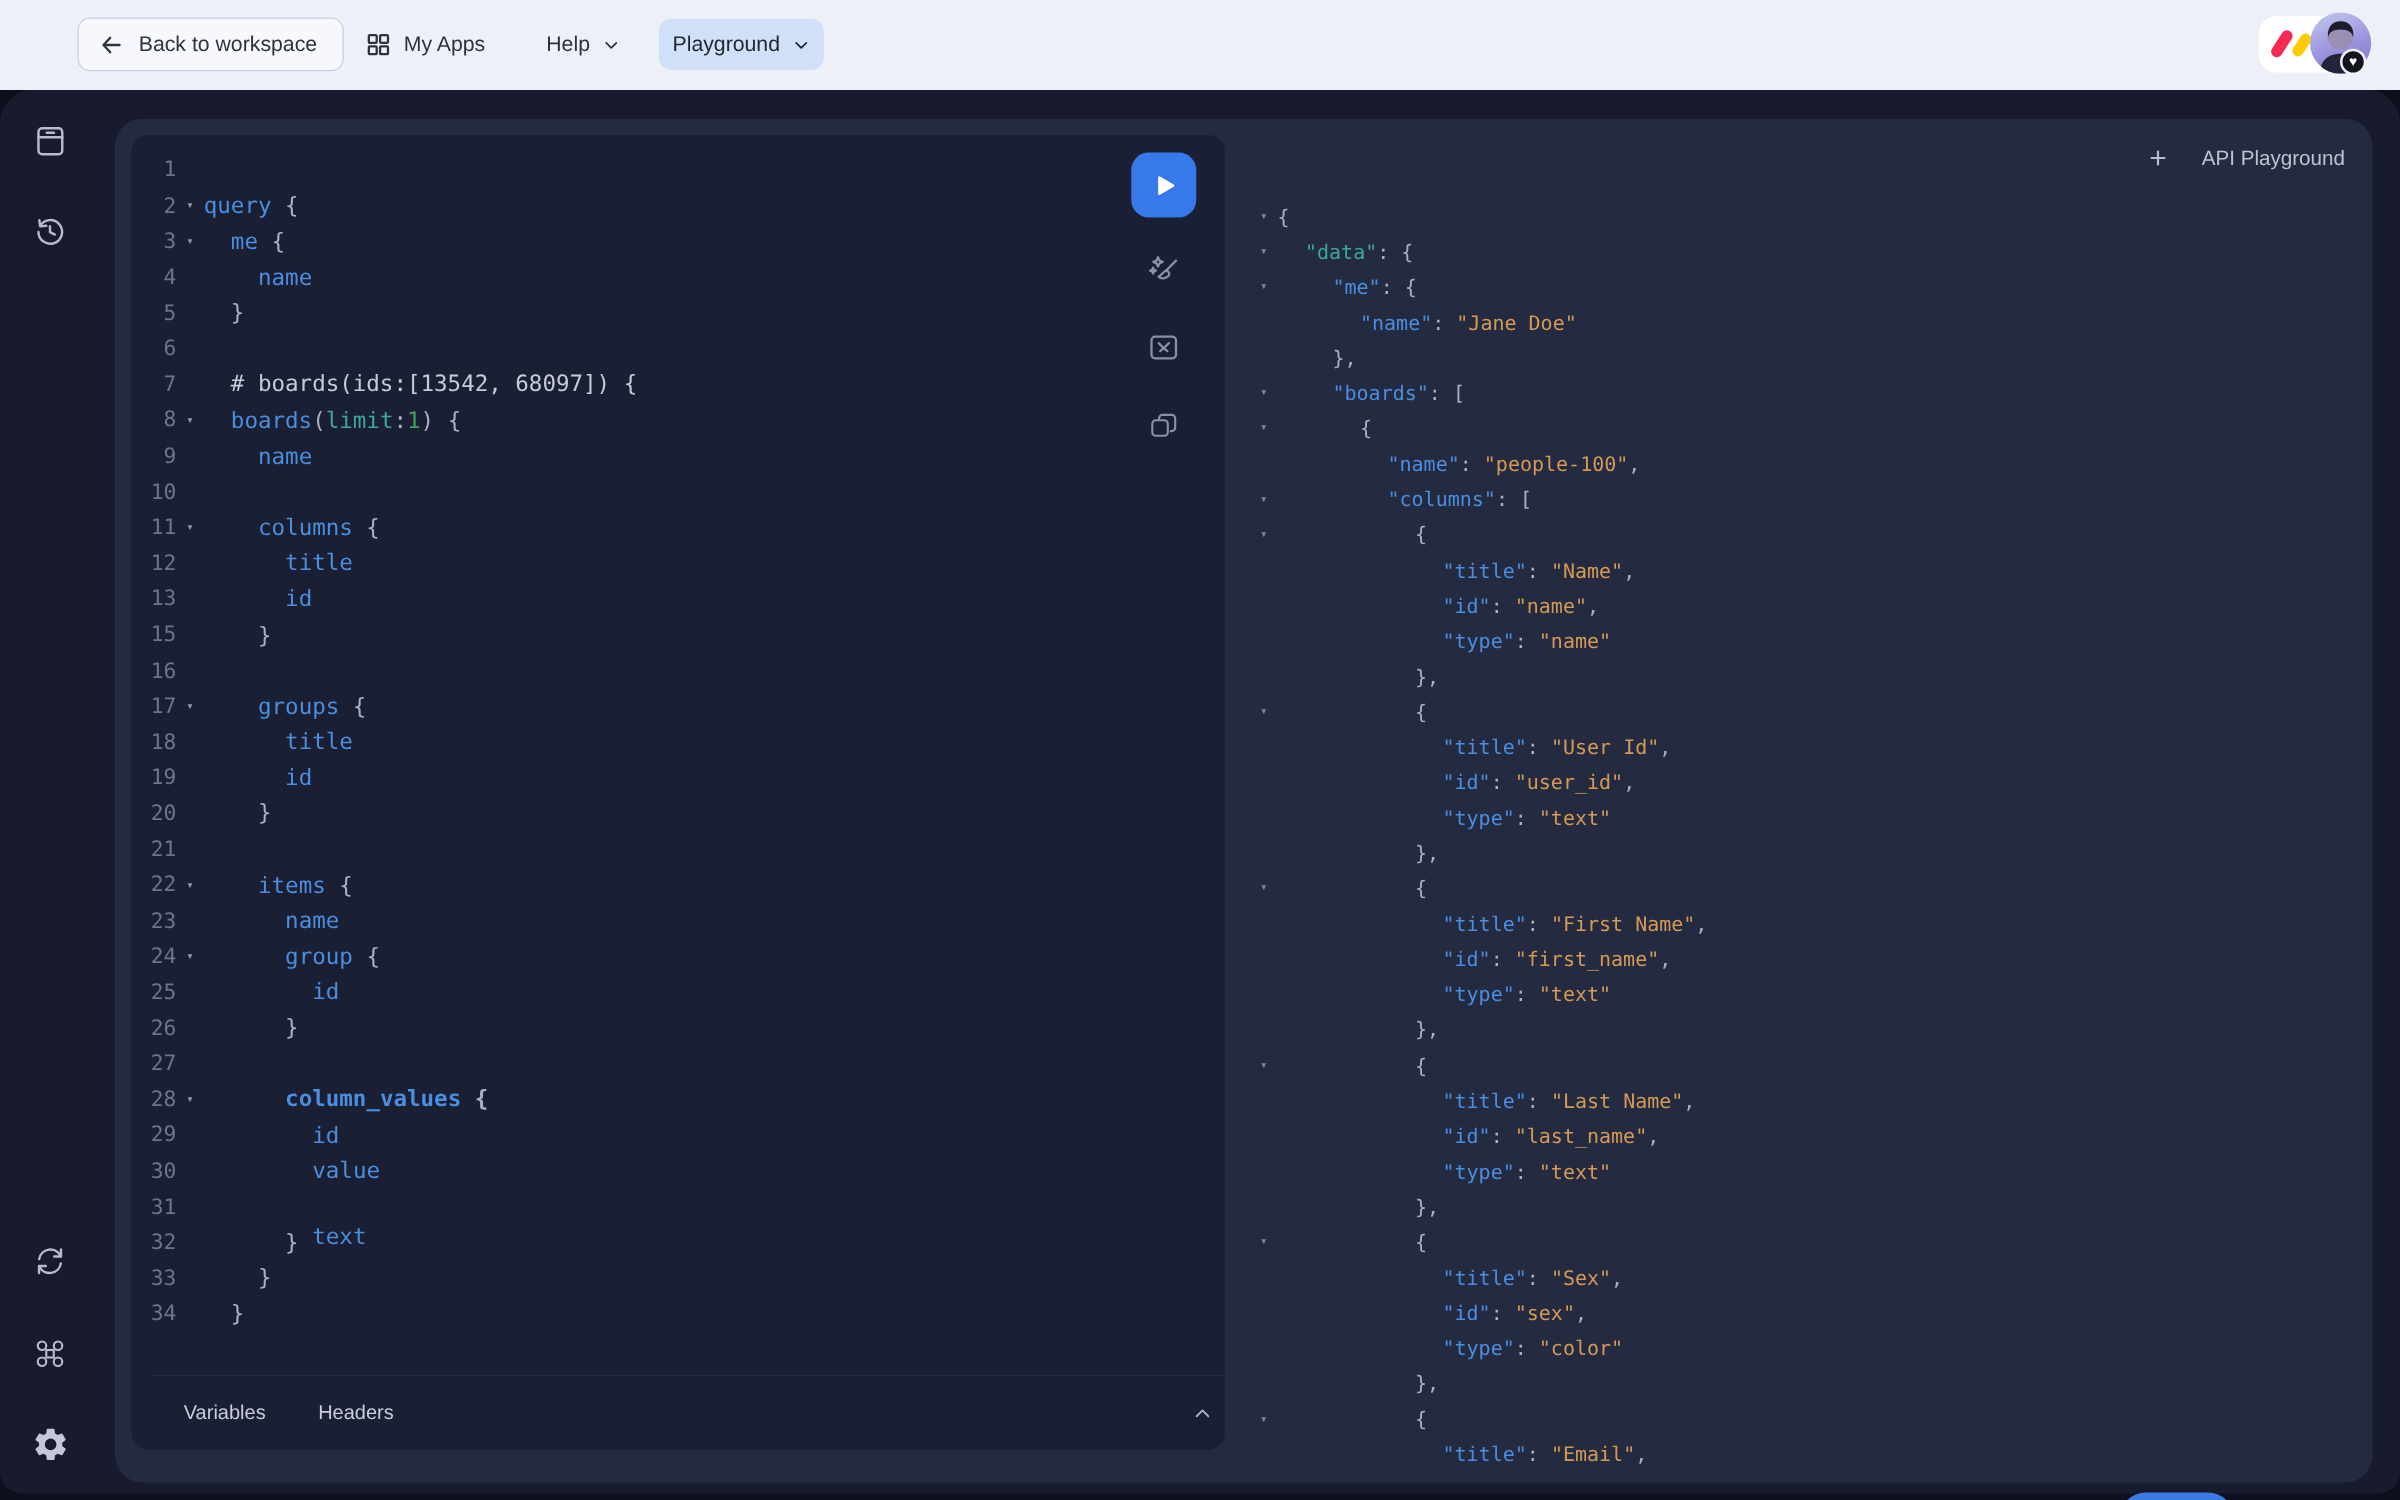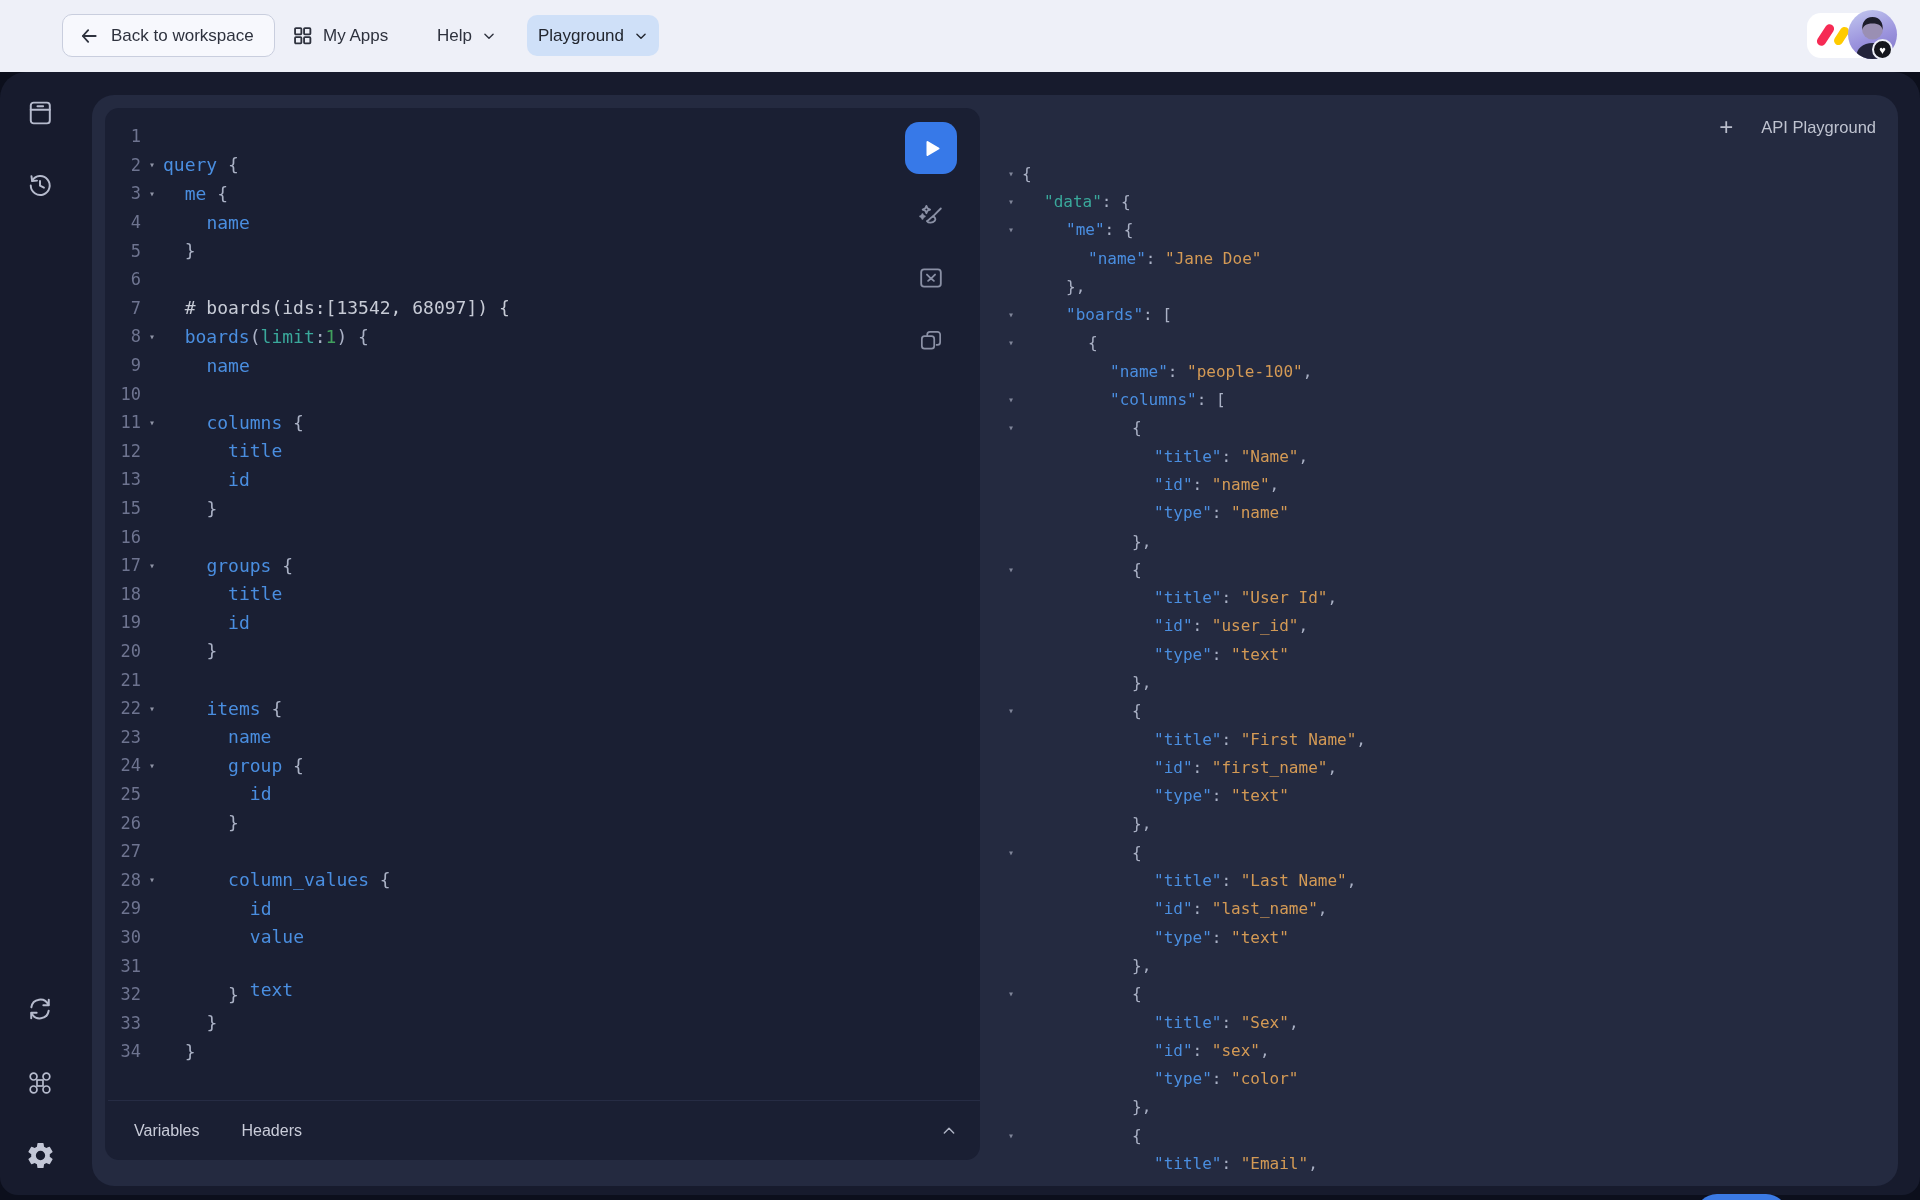--- a/index.html
+++ b/index.html
@@ -44,21 +44,21 @@
   .ed-code { white-space:pre; }
   .tk-kw { color:#4a8ee0; } .tk-p { color:#aab1c5; } .tk-cm { color:#c7cbd6; }
   .tk-arg { color:#3aa89b; } .tk-num { color:#41a15e; }
 
   
   .ed-toolbar { position:absolute; top:14px; right:23px; width:52px; }
   .run-btn { width:52px; height:52px; border-radius:14px; background:#3779e8; border:none; display:flex; align-items:center; justify-content:center; cursor:pointer; }
   .tool-btn { width:52px; height:40px; margin-top:22px; display:flex; align-items:center; justify-content:center; color:#8a90a5; cursor:pointer; background:none; border:none; }
 
   
-  .ed-footer { position:absolute; left:3px; bottom:0; width:875px; height:60px; border-top:1px solid #262c44; display:flex; align-items:center; padding:0 26px 0 14px; }
+  .ed-footer { position:absolute; left:16px; bottom:0; width:875px; height:60px; border-top:1px solid #262c44; display:flex; align-items:center; padding:0 26px 0 14px; }
   .ft-tab { color:#c9ccd9; font-size:16px; padding:8px 12px; cursor:pointer; }
   .ft-collapse { margin-left:auto; color:#aeb3c4; cursor:pointer; display:flex; }
 
   
   .response { position:absolute; left:888px; top:0; width:918px; height:1091px; border-radius:0 22px 22px 0; overflow:hidden; }
   .resp-header { position:absolute; top:20px; right:22px; display:flex; align-items:center; gap:28px; }
   .add-tab { color:#b9bdcb; font-size:24px; font-weight:300; line-height:1; cursor:pointer; }
   .resp-title { color:#bfc3d0; font-size:16.5px; }
   .json-rows { position:absolute; left:0; top:64px; width:918px; font-family:"DejaVu Sans Mono", monospace; font-size:16px; }
   .js-row { position:relative; height:28.3px; display:flex; align-items:center; white-space:pre; }
@@ -195,21 +195,21 @@
             <div class="ed-line"><span class="ed-num">18</span><span class="ed-fold"></span><span class="ed-code" style="padding-left: 65.1px;"><span class="tk-kw">title</span></span></div>
             <div class="ed-line"><span class="ed-num">19</span><span class="ed-fold"></span><span class="ed-code" style="padding-left: 65.1px;"><span class="tk-kw">id</span></span></div>
             <div class="ed-line"><span class="ed-num">20</span><span class="ed-fold"></span><span class="ed-code" style="padding-left: 43.4px;"><span class="tk-p">}</span></span></div>
             <div class="ed-line"><span class="ed-num">21</span><span class="ed-fold"></span><span class="ed-code" style="padding-left: 0px;"></span></div>
             <div class="ed-line"><span class="ed-num">22</span><span class="ed-fold">▾</span><span class="ed-code" style="padding-left: 43.4px;"><span class="tk-kw">items</span><span class="tk-p"> {</span></span></div>
             <div class="ed-line"><span class="ed-num">23</span><span class="ed-fold"></span><span class="ed-code" style="padding-left: 65.1px;"><span class="tk-kw">name</span></span></div>
             <div class="ed-line"><span class="ed-num">24</span><span class="ed-fold">▾</span><span class="ed-code" style="padding-left: 65.1px;"><span class="tk-kw">group</span><span class="tk-p"> {</span></span></div>
             <div class="ed-line"><span class="ed-num">25</span><span class="ed-fold"></span><span class="ed-code" style="padding-left: 86.8px;"><span class="tk-kw">id</span></span></div>
             <div class="ed-line"><span class="ed-num">26</span><span class="ed-fold"></span><span class="ed-code" style="padding-left: 65.1px;"><span class="tk-p">}</span></span></div>
             <div class="ed-line"><span class="ed-num">27</span><span class="ed-fold"></span><span class="ed-code" style="padding-left: 0px;"></span></div>
-            <div class="ed-line"><span class="ed-num">28</span><span class="ed-fold">▾</span><span class="ed-code" style="padding-left: 65.1px;"><span class="tk-kw">column_values</span><span class="tk-p"> {</span></span></div>
+            <div class="ed-line"><span class="ed-num">28</span><span class="ed-fold">▾</span><span class="ed-code" style="padding-left: 65.1px; font-weight: bold;"><span class="tk-kw">column_values</span><span class="tk-p"> {</span></span></div>
             <div class="ed-line"><span class="ed-num">29</span><span class="ed-fold"></span><span class="ed-code" style="padding-left: 86.8px;"><span class="tk-kw">id</span></span></div>
             <div class="ed-line"><span class="ed-num">30</span><span class="ed-fold"></span><span class="ed-code" style="padding-left: 86.8px;"><span class="tk-kw">value</span></span></div>
             <div class="ed-line"><span class="ed-num">31</span><span class="ed-fold"></span><span class="ed-code" style="padding-left: 86.8px; margin-top: 48px;"><span class="tk-kw">text</span></span></div>
             <div class="ed-line"><span class="ed-num">32</span><span class="ed-fold"></span><span class="ed-code" style="padding-left: 65.1px;"><span class="tk-p">}</span></span></div>
             <div class="ed-line"><span class="ed-num">33</span><span class="ed-fold"></span><span class="ed-code" style="padding-left: 43.4px;"><span class="tk-p">}</span></span></div>
             <div class="ed-line"><span class="ed-num">34</span><span class="ed-fold"></span><span class="ed-code" style="padding-left: 21.7px;"><span class="tk-p">}</span></span></div>
           </div>
 
         <div class="ed-toolbar">
           <button class="run-btn">

